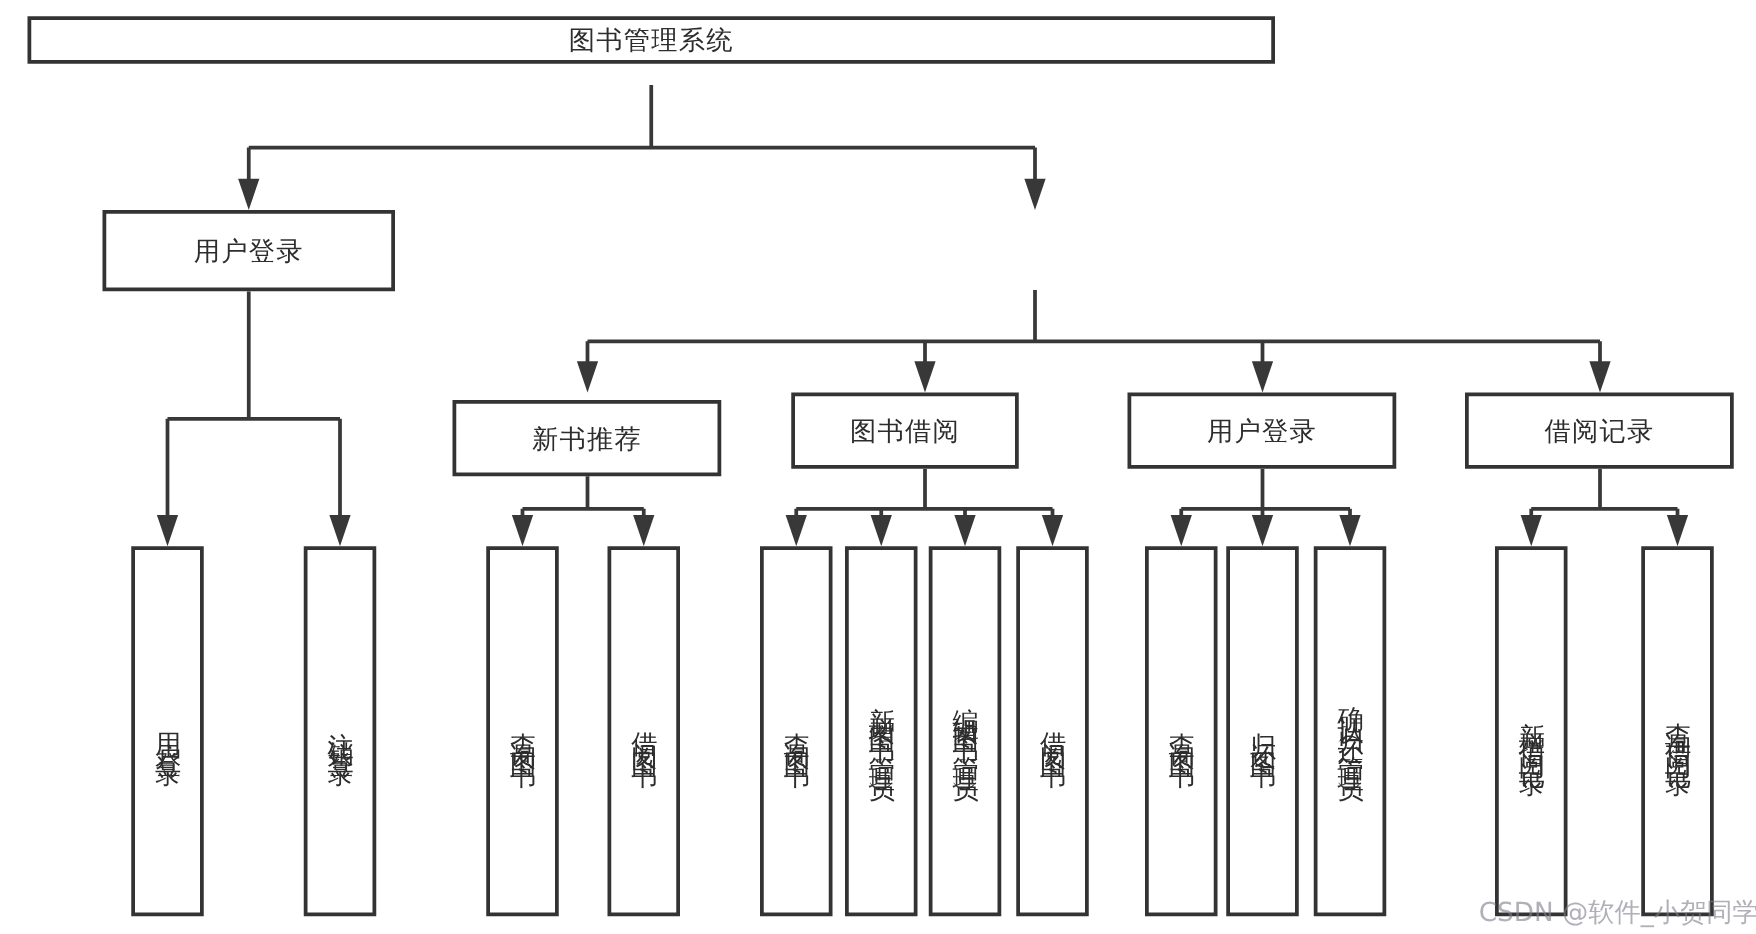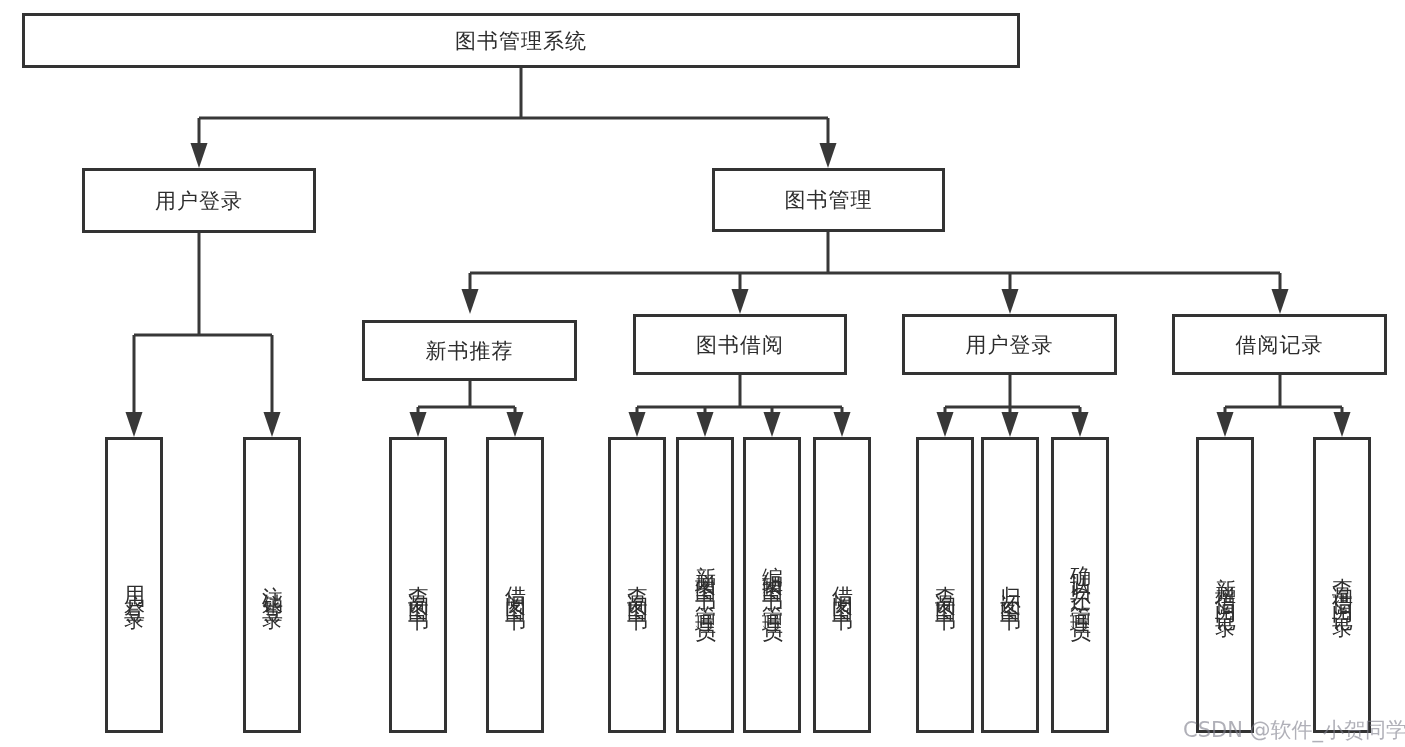--- a/index.html
+++ b/index.html
@@ -91,27 +91,26 @@
       <polygon points="763.5,412 780.5,412 772,437"></polygon>
       <polygon points="833.5,412 850.5,412 842,437"></polygon>
       <polygon points="936.5,412 953.5,412 945,437"></polygon>
       <polygon points="1001.5,412 1018.5,412 1010,437"></polygon>
       <polygon points="1071.5,412 1088.5,412 1080,437"></polygon>
       <polygon points="1216.5,412 1233.5,412 1225,437"></polygon>
       <polygon points="1333.5,412 1350.5,412 1342,437"></polygon>
     </g>
   </svg>
 
-  <div class="node horiz" style="left:22px; top:13px; width:998px; height:55px;">图书管理系统</div>
+  <div class="node horiz" style="left:22px; top:13px; width:998px; height:38px;">图书管理系统</div>
 
   <div class="node horiz" style="left:82px; top:168px; width:234px; height:65px;">用户登录</div>
-  <div class="node horiz" style="left:712px; top:168px; width:233px; height:64px;">图书管理</div>
 
   <div class="node horiz" style="left:362px; top:320px; width:215px; height:61px;">新书推荐</div>
-  <div class="node horiz" style="left:633px; top:314px; width:214px; height:61px;">图书借阅</div>
+  <div class="node horiz" style="left:633px; top:314px; width:182px; height:61px;">图书借阅</div>
   <div class="node horiz" style="left:902px; top:314px; width:215px; height:61px;">用户登录</div>
   <div class="node horiz" style="left:1172px; top:314px; width:215px; height:61px;">借阅记录</div>
 
   <div class="node leaf" style="left:105px; top:437px; width:58px; height:296px;">用户登录</div>
   <div class="node leaf" style="left:243px; top:437px; width:58px; height:296px;">注销登录</div>
 
   <div class="node leaf" style="left:389px; top:437px; width:58px; height:296px;">查询图书</div>
   <div class="node leaf" style="left:486px; top:437px; width:58px; height:296px;">借阅图书</div>
 
   <div class="node leaf" style="left:608px; top:437px; width:58px; height:296px;">查询图书</div>

